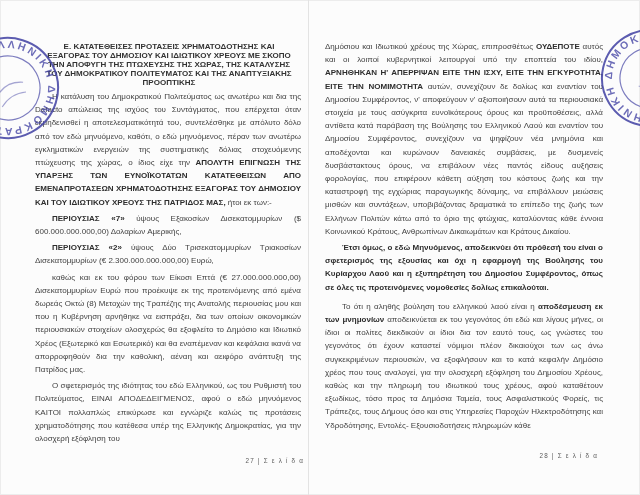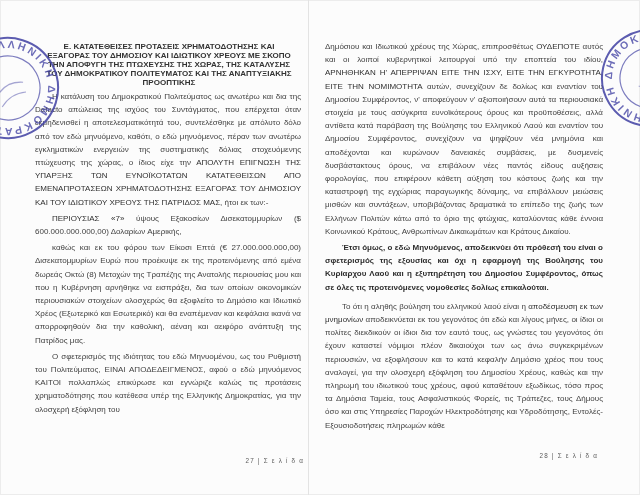--- a/index.html
+++ b/index.html
@@ -34,21 +34,21 @@
     text-align: center;
     color: #333333;
     font-size: 8px;
     line-height: 9px;
     margin: 0 6px 3px 8px;
   }
 
   p { margin: 0 0 3px 0; }
   p.indent { text-indent: 17px; }
 
-  .b { font-weight: normal; color: #2e2e2e; }
+  .b { font-weight: bold; color: #2e2e2e; }
 
   .bold-para { font-weight: bold; color: #2e2e2e; margin-bottom: 6px; }
 
   .footer {
     position: absolute;
     font-size: 6.3px;
     letter-spacing: 1.2px;
     color: #5a5a5a;
     white-space: nowrap;
   }
@@ -65,25 +65,26 @@
 <div class="spread">
 
   <div class="page page--left">
     <div class="content">
       <div class="heading">Ε. ΚΑΤΑΤΕΘΕΙΣΕΣ ΠΡΟΤΑΣΕΙΣ ΧΡΗΜΑΤΟΔΟΤΗΣΗΣ ΚΑΙ ΕΞΑΓΟΡΑΣ ΤΟΥ ΔΗΜΟΣΙΟΥ ΚΑΙ ΙΔΙΩΤΙΚΟΥ ΧΡΕΟΥΣ ΜΕ ΣΚΟΠΟ ΤΗΝ ΑΠΟΦΥΓΗ ΤΗΣ ΠΤΩΧΕΥΣΗΣ ΤΗΣ ΧΩΡΑΣ, ΤΗΣ ΚΑΤΑΛΥΣΗΣ ΤΟΥ ΔΗΜΟΚΡΑΤΙΚΟΥ ΠΟΛΙΤΕΥΜΑΤΟΣ ΚΑΙ ΤΗΣ ΑΝΑΠΤΥΞΙΑΚΗΣ ΠΡΟΟΠΤΙΚΗΣ</div>
 
       <p class="indent"><span class="r">Η κατάλυση του Δημοκρατικού Πολιτεύματος ως ανωτέρω και δια της Defacto απώλειας της ισχύος του Συντάγματος, που επέρχεται όταν εκμηδενισθεί η αποτελεσματικότητά του, συντελέσθηκε με απόλυτο  δόλο από τον εδώ μηνυόμενο, καθότι, ο εδώ μηνυόμενος, πέραν των ανωτέρω εγκληματικών ενεργειών της συστηματικής δόλιας στοχευόμενης πτώχευσης της χώρας, ο ίδιος είχε την </span><span class="b">ΑΠΟΛΥΤΗ ΕΠΙΓΝΩΣΗ ΤΗΣ ΥΠΑΡΞΗΣ ΤΩΝ ΕΥΝΟΪΚΟΤΑΤΩΝ ΚΑΤΑΤΕΘΕΙΣΩΝ ΑΠΟ ΕΜΕΝΑΠΡΟΤΑΣΕΩΝ ΧΡΗΜΑΤΟΔΟΤΗΣΗΣ ΕΞΑΓΟΡΑΣ ΤΟΥ ΔΗΜΟΣΙΟΥ ΚΑΙ ΤΟΥ ΙΔΙΩΤΙΚΟΥ ΧΡΕΟΥΣ ΤΗΣ ΠΑΤΡΙΔΟΣ ΜΑΣ,</span><span class="r"> ήτοι εκ των:-</span></p>
 
       <p class="indent"><span class="b">ΠΕΡΙΟΥΣΙΑΣ «7»</span><span class="r"> ύψους Εξακοσίων Δισεκατομμυρίων ($ 600.000.000.000,00) Δολαρίων Αμερικής,</span></p>
 
+      <p class="indent"><span class="b">ΠΕΡΙΟΥΣΙΑΣ «2»</span><span class="r"> ύψους Δύο Τρισεκατομμυρίων Τριακοσίων Δισεκατομμυρίων (€ 2.300.000.000.000,00) Ευρώ,</span></p>
 
 
       <p class="indent"><span class="r">καθώς και εκ του φόρου των Είκοσι Επτά (€ 27.000.000.000,00) Δισεκατομμυρίων Ευρώ που προέκυψε εκ της προτεινόμενης από εμένα δωρεάς Οκτώ (8) Μετοχών της Τραπέζης της Ανατολής περιουσίας μου και που η Κυβέρνηση αρνήθηκε να εισπράξει, δια των οποίων οικονομικών περιουσιακών στοιχείων ολοσχερώς θα εξοφλείτο το Δημόσιο και Ιδιωτικό Χρέος (Εξωτερικό και Εσωτερικό) και θα εναπέμεναν  και κεφάλαια ικανά να απορροφηθούν δια την καθολική, αέναη και αειφόρο ανάπτυξη της Πατρίδος μας.</span></p>
 
-      <p class="indent"><span class="r">Ο σφετερισμός της ιδιότητας του εδώ Μηνυομένου, ως του Ρυθμιστή του Πολιτεύματος, ΕΙΝΑΙ ΑΠΟΔΕΔΕΙΓΜΕΝΟΣ, αφού ο εδώ μηνυόμενος ΚΑΙΤΟΙ πολλαπλώς επικύρωσε και εγνώριζε καλώς τις προτάσεις χρηματοδότησης που κατέθεσα υπέρ της Ελληνικής Δημοκρατίας, για την ολοσχερή εξόφληση του</span></p>
+      <p class="indent"><span class="r">Ο σφετερισμός της ιδιότητας του εδώ Ελληνικού, ως του Ρυθμιστή του Πολιτεύματος, ΕΙΝΑΙ ΑΠΟΔΕΔΕΙΓΜΕΝΟΣ, αφού ο εδώ μηνυόμενος ΚΑΙΤΟΙ πολλαπλώς επικύρωσε και εγνώριζε καλώς τις προτάσεις χρηματοδότησης που κατέθεσα υπέρ της Ελληνικής Δημοκρατίας, για την ολοσχερή εξόφληση του</span></p>
     </div>
 
     <div class="footer">27 | Σ ε λ ί δ α</div>
 
     <svg class="stamp stamp--left" width="132" height="132" viewBox="0 0 132 132">
       <g transform="rotate(-28 66 66)" fill="none" stroke="#4141a3">
         <circle cx="66" cy="66" r="50" stroke-width="2"></circle>
         <circle cx="66" cy="66" r="32" stroke-width="1.2" opacity="0.8"></circle>
         <path id="ring-l" d="M66,26 a40,40 0 1,1 -0.01,0" stroke="none"></path>
         <path d="M50,70 q16,-12 32,-2 M52,80 q14,-8 28,-2" stroke-width="1.1" opacity="0.55"></path>

